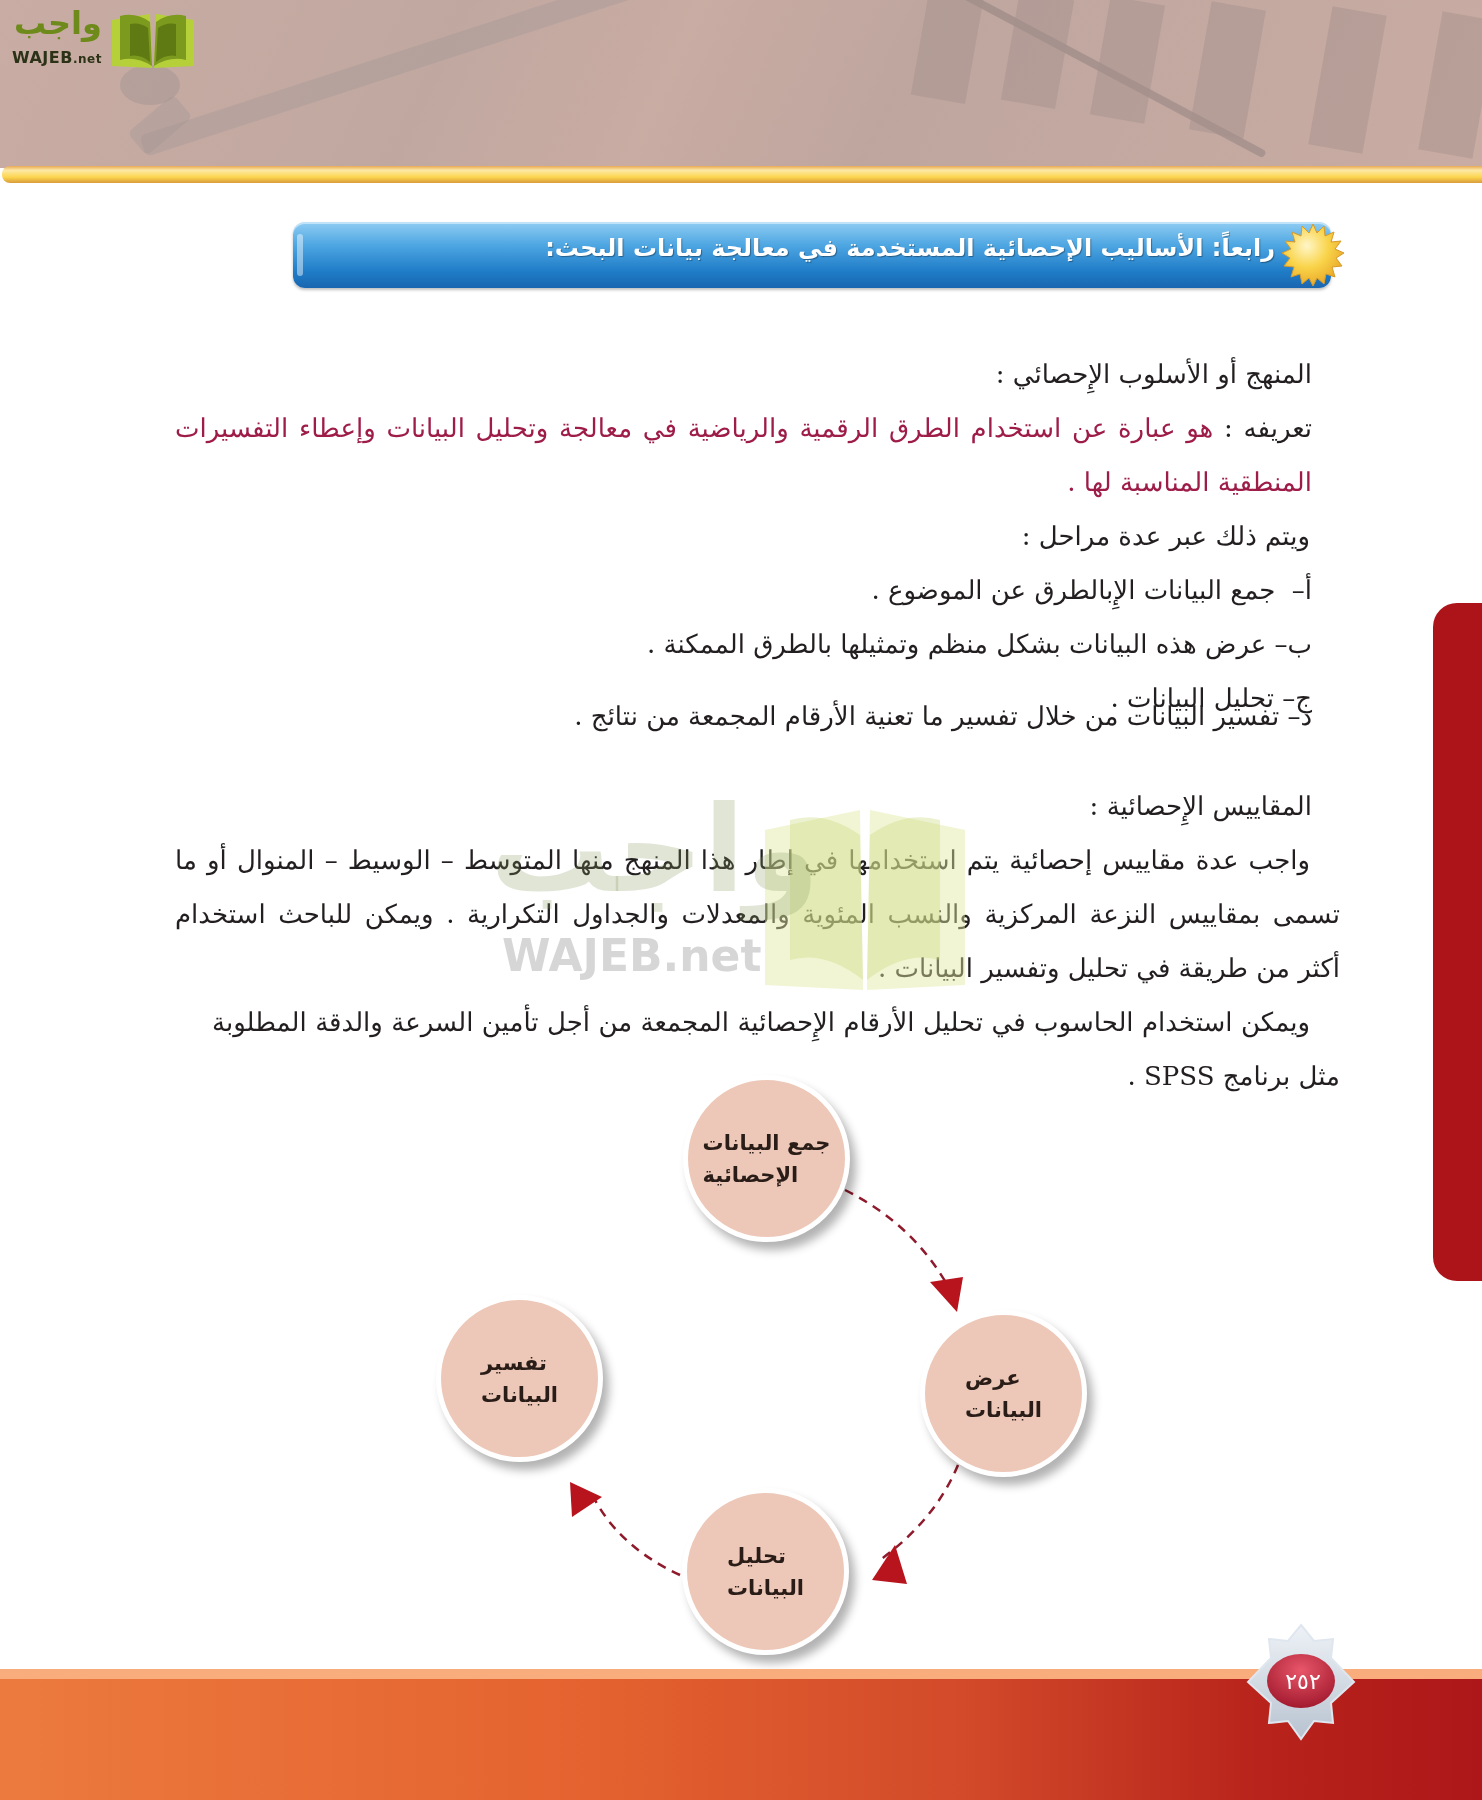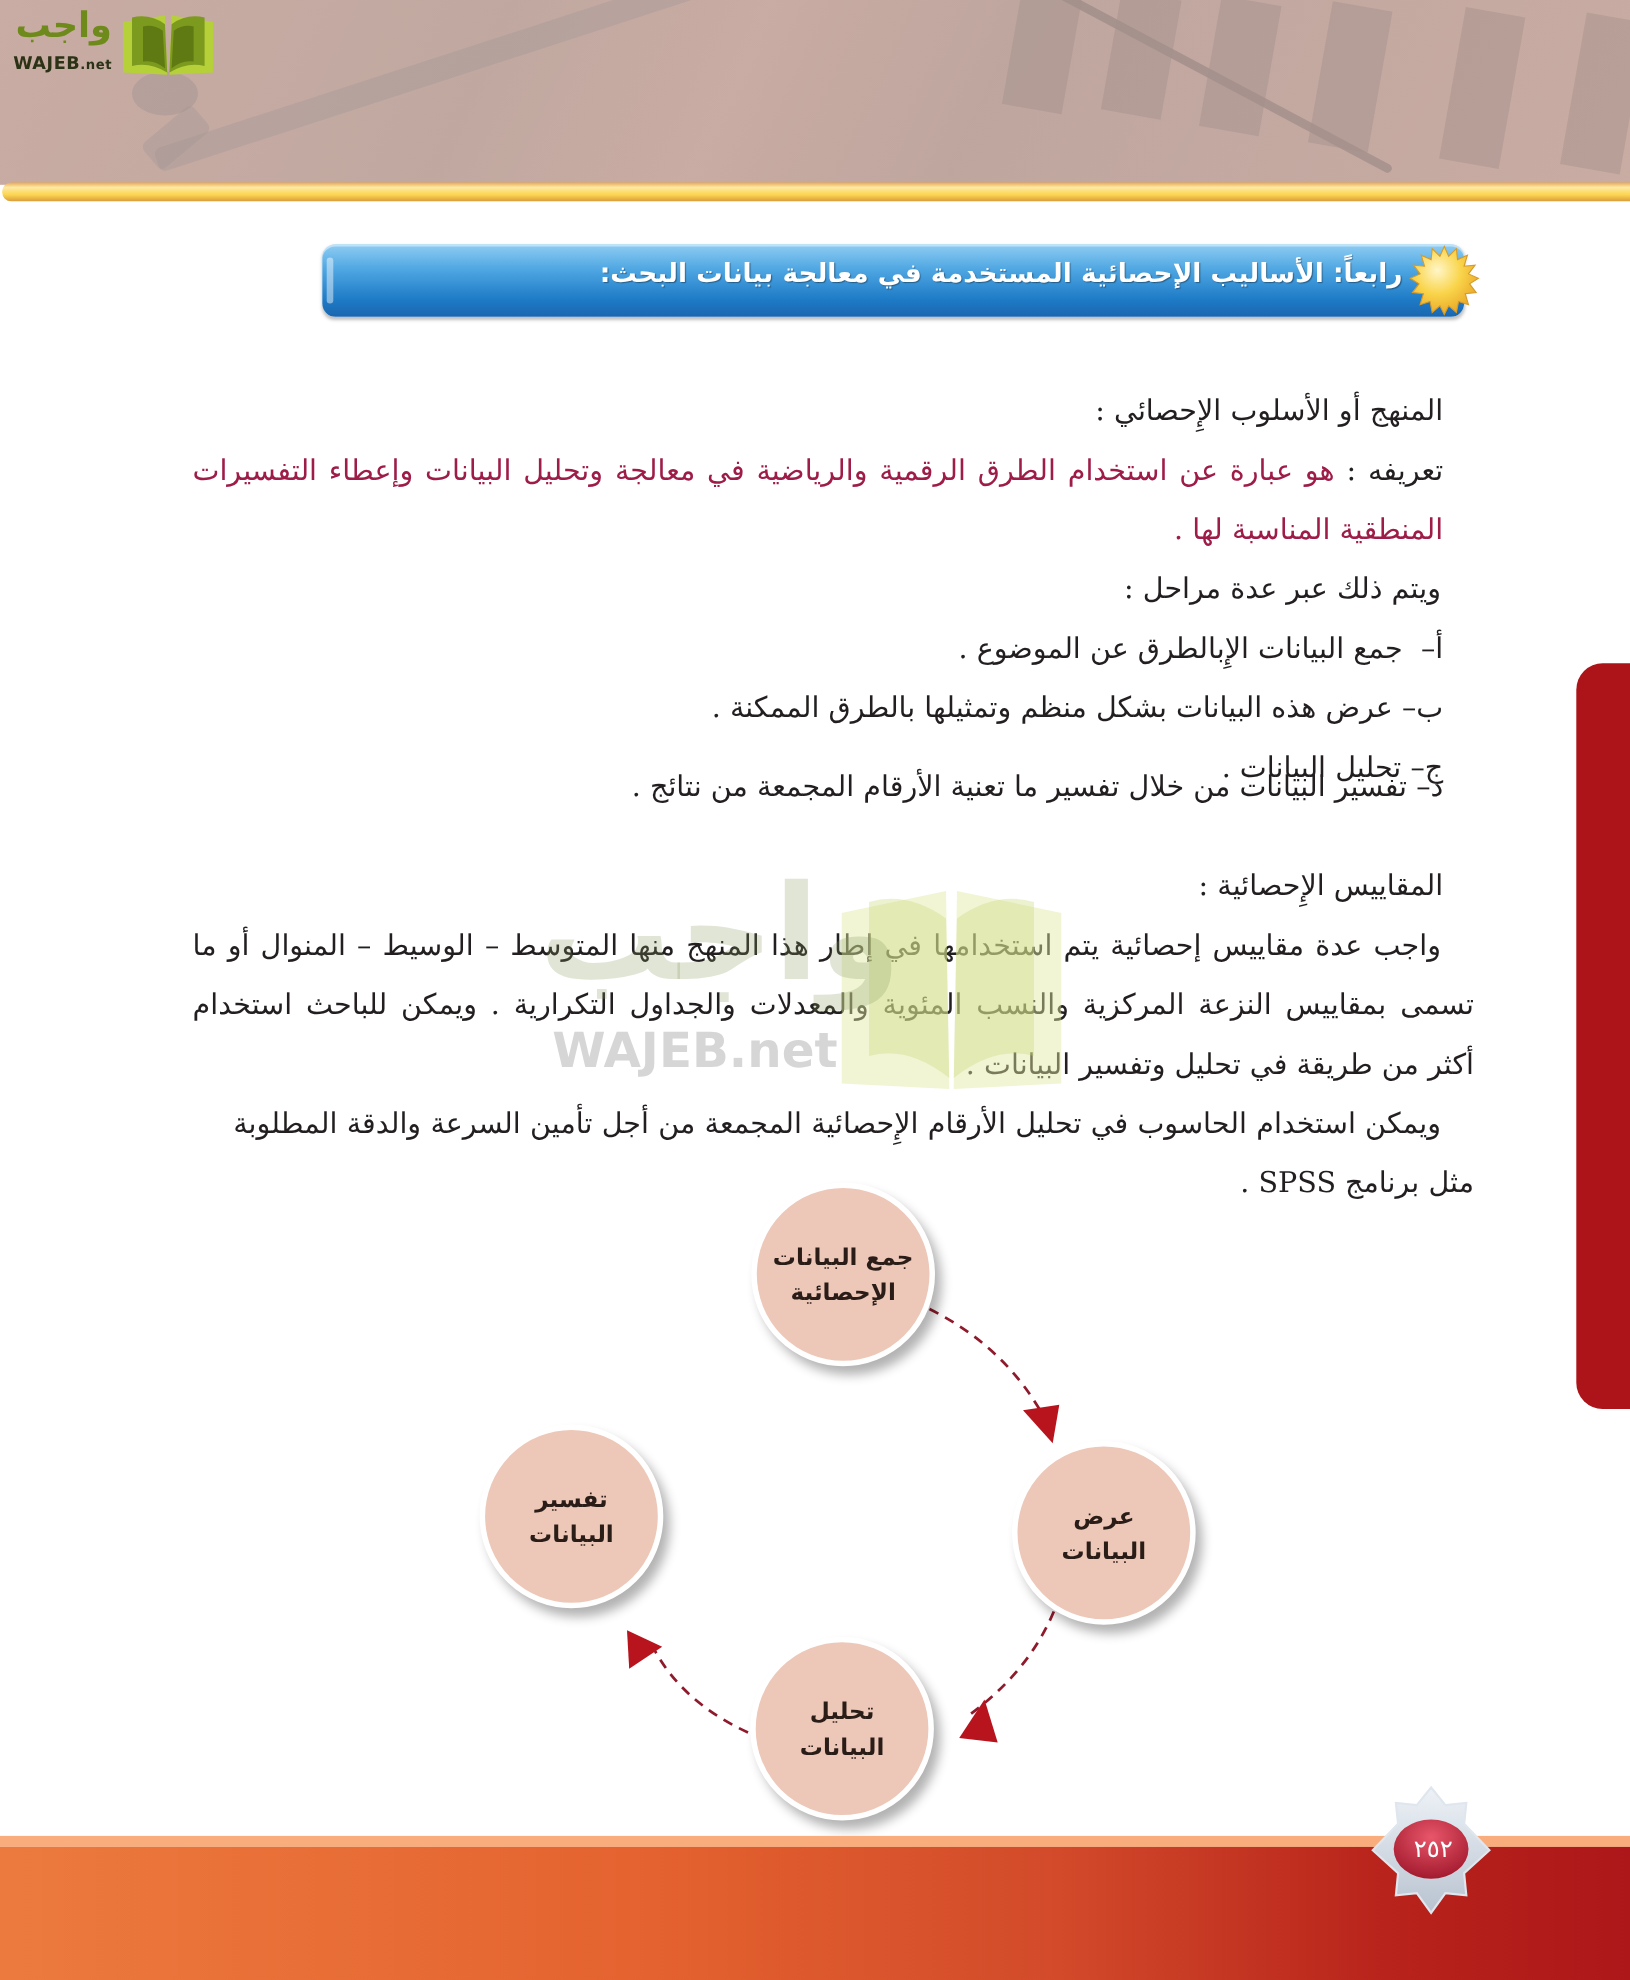--- a/index.html
+++ b/index.html
@@ -65,21 +65,21 @@
   .watermark .wm-ar { position: absolute; left: 0px; top: -20px; font-family: "DejaVu Sans", sans-serif; font-weight: bold; font-size: 120px; color: rgba(130,150,90,0.25); direction: rtl; line-height: 120px; }
   .watermark .wm-en { position: absolute; left: 12px; top: 120px; font-family: "DejaVu Sans", sans-serif; font-weight: bold; font-size: 44px; color: rgba(120,120,120,0.30); }
   .watermark .wm-book { position: absolute; left: 275px; top: 0px; width: 200px; height: 180px; }
 
   
   .diagram { position: absolute; left: 0; top: 0; width: 1482px; height: 1800px; pointer-events: none; }
   .node {
     position: absolute; border-radius: 50%;
     background: #edc8b8; border: 5px solid #ffffff;
     box-shadow: 6px 8px 10px rgba(0,0,0,0.30);
-    display: flex; align-items: center; justify-content: center; text-align: center;
+    display: flex; align-items: center; justify-content: center; text-align: left;
     font-family: "DejaVu Sans", sans-serif; font-weight: bold; font-size: 21px; line-height: 32px; color: #2a1d18;
     pointer-events: auto;
   }
   .node span { display: block; }
 
   
   .footer-light { position: absolute; left: 0; top: 1669px; width: 1482px; height: 10px; background: #f9ad7d; }
   .footer {
     position: absolute; left: 0; top: 1679px; width: 1482px; height: 121px;
     background: linear-gradient(90deg, #ec7a3e 0%, #e4622f 40%, #d24a2a 65%, #b8231b 85%, #ad1719 100%);

